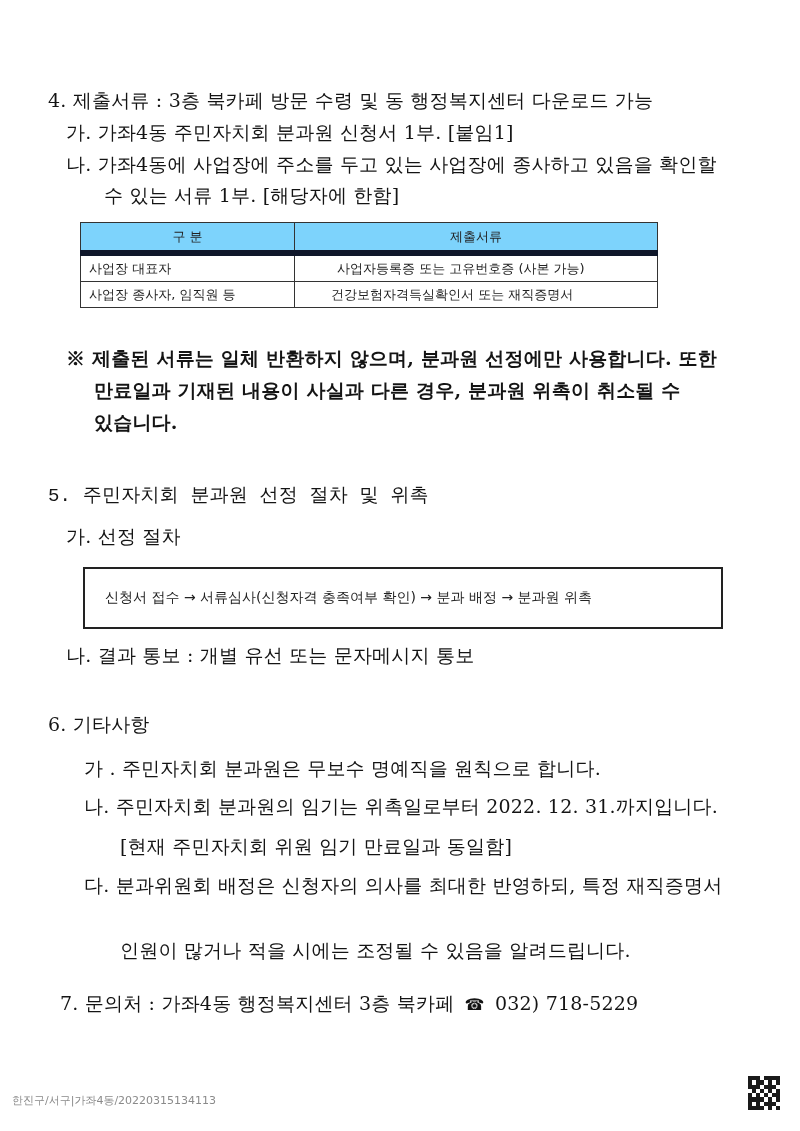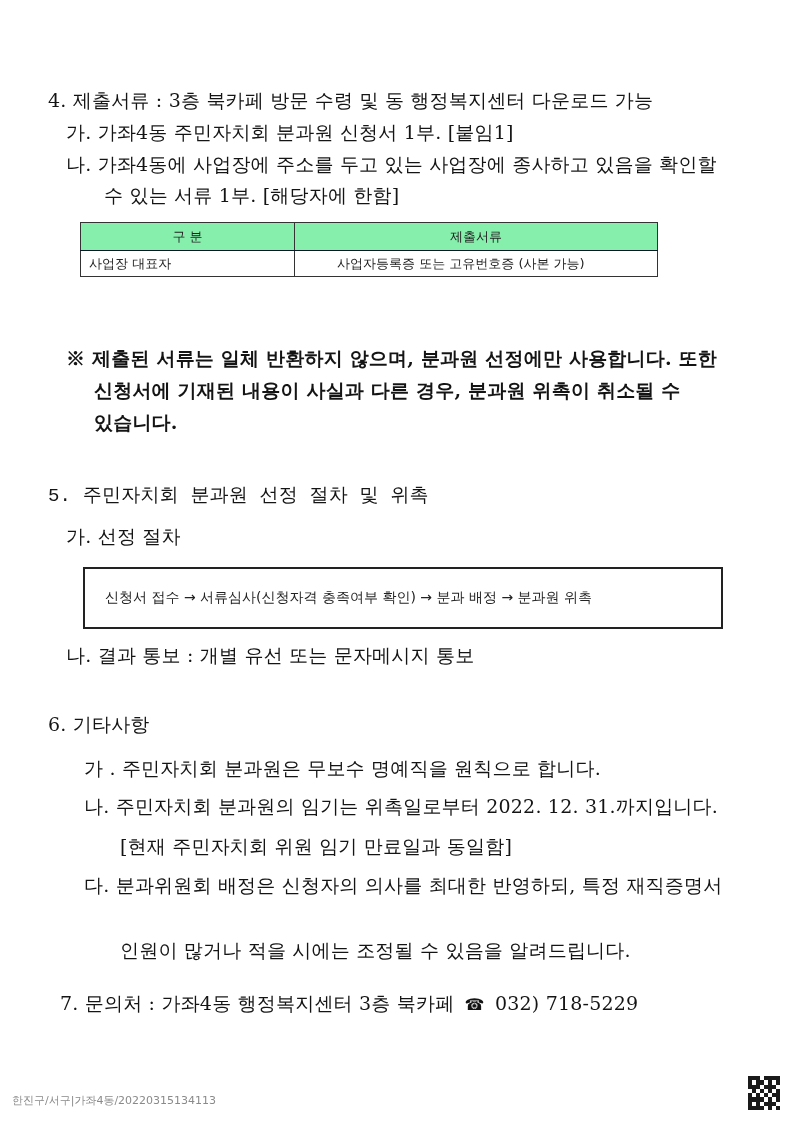--- a/index.html
+++ b/index.html
@@ -15,21 +15,21 @@
   .sub2 { left: 104px; }
   .sub6 { left: 84px; }
   .sub6b { left: 120px; }
 
   table.docs {
     position: absolute; left: 80px; top: 222px; width: 578px;
     border-collapse: collapse; font-family: "DejaVu Sans", "Liberation Sans", sans-serif;
     font-size: 13px; color: #222;
   }
   table.docs th, table.docs td { border: 1px solid #333; height: 25px; padding: 0 8px; }
-  table.docs th { background: #86efac; font-weight: normal; text-align: center; border-bottom: 1px solid #0f172a; height: 27px; }
+  table.docs th { background: #7dd3fc; font-weight: normal; text-align: center; border-bottom: 6px solid #0f172a; height: 27px; }
   table.docs td.c1 { width: 197px; text-align: left; margin-top: 27px; }
   table.docs td.c2 { text-align: left; padding-left: 36px; margin-left: 30px; }
   table.docs tr:nth-child(1) td.c2 { padding-left: 42px; }
 
   .procbox {
     position: absolute; left: 83px; top: 567px; width: 640px; height: 62px;
     border: 2px solid #222; box-sizing: border-box;
     font-family: "DejaVu Sans", "Liberation Sans", sans-serif; font-size: 14px;
     display: flex; align-items: center; padding-left: 20px; color: #222;
   }
@@ -59,25 +59,29 @@
     <tr>
       <th>구 분</th>
       <th>제출서류</th>
     </tr>
   </thead>
   <tbody>
     <tr>
       <td class="c1">사업장 대표자</td>
       <td class="c2">사업자등록증 또는 고유번호증 (사본 가능)</td>
     </tr>
+    <tr>
+      <td class="c1">사업장 종사자, 임직원 등</td>
+      <td class="c2">건강보험자격득실확인서 또는 재직증명서</td>
+    </tr>
   </tbody>
 </table>
 
 <div class="line bold" style="left:66px; top:346px;">※ 제출된 서류는 일체 반환하지 않으며, 분과원 선정에만 사용합니다. 또한</div>
-<div class="line bold" style="left:94px; top:378px;">신청서에 기재된 내용이 사실과 다른 경우, 분과원 위촉이 취소될 수</div>
+<div class="line bold" style="left:94px; top:378px;">만료일과 기재된 내용이 사실과 다른 경우, 분과원 위촉이 취소될 수</div>
 <div class="line bold" style="left:94px; top:410px;">있습니다.</div>
 
 <div class="line sec" style="top:484px;font-family:Liberation Mono, monospace;">5. 주민자치회 분과원 선정 절차 및 위촉</div>
 <div class="line sub" style="top:524px;">가. 선정 절차</div>
 <div class="procbox">
   <span>신청서 접수 → 서류심사(신청자격  충족여부 확인) → 분과 배정 → 분과원 위촉</span>
 </div>
 <div class="line sub" style="top:643px;">나. 결과 통보 : 개별 유선 또는 문자메시지 통보</div>
 
 <div class="line sec" style="top:712px;">6. 기타사항</div>

